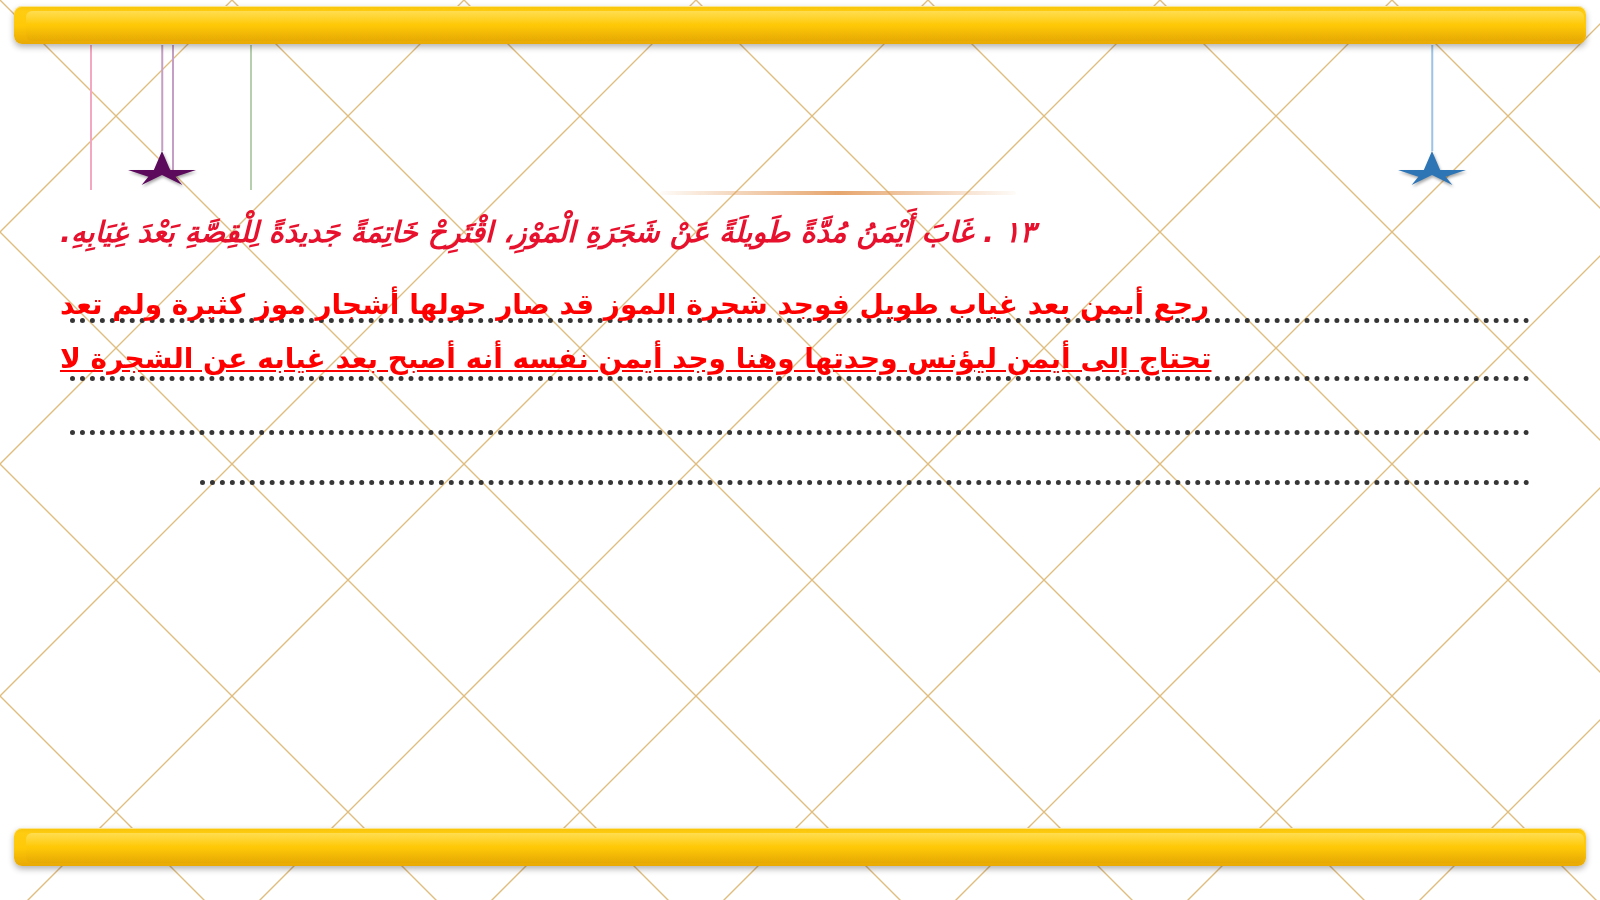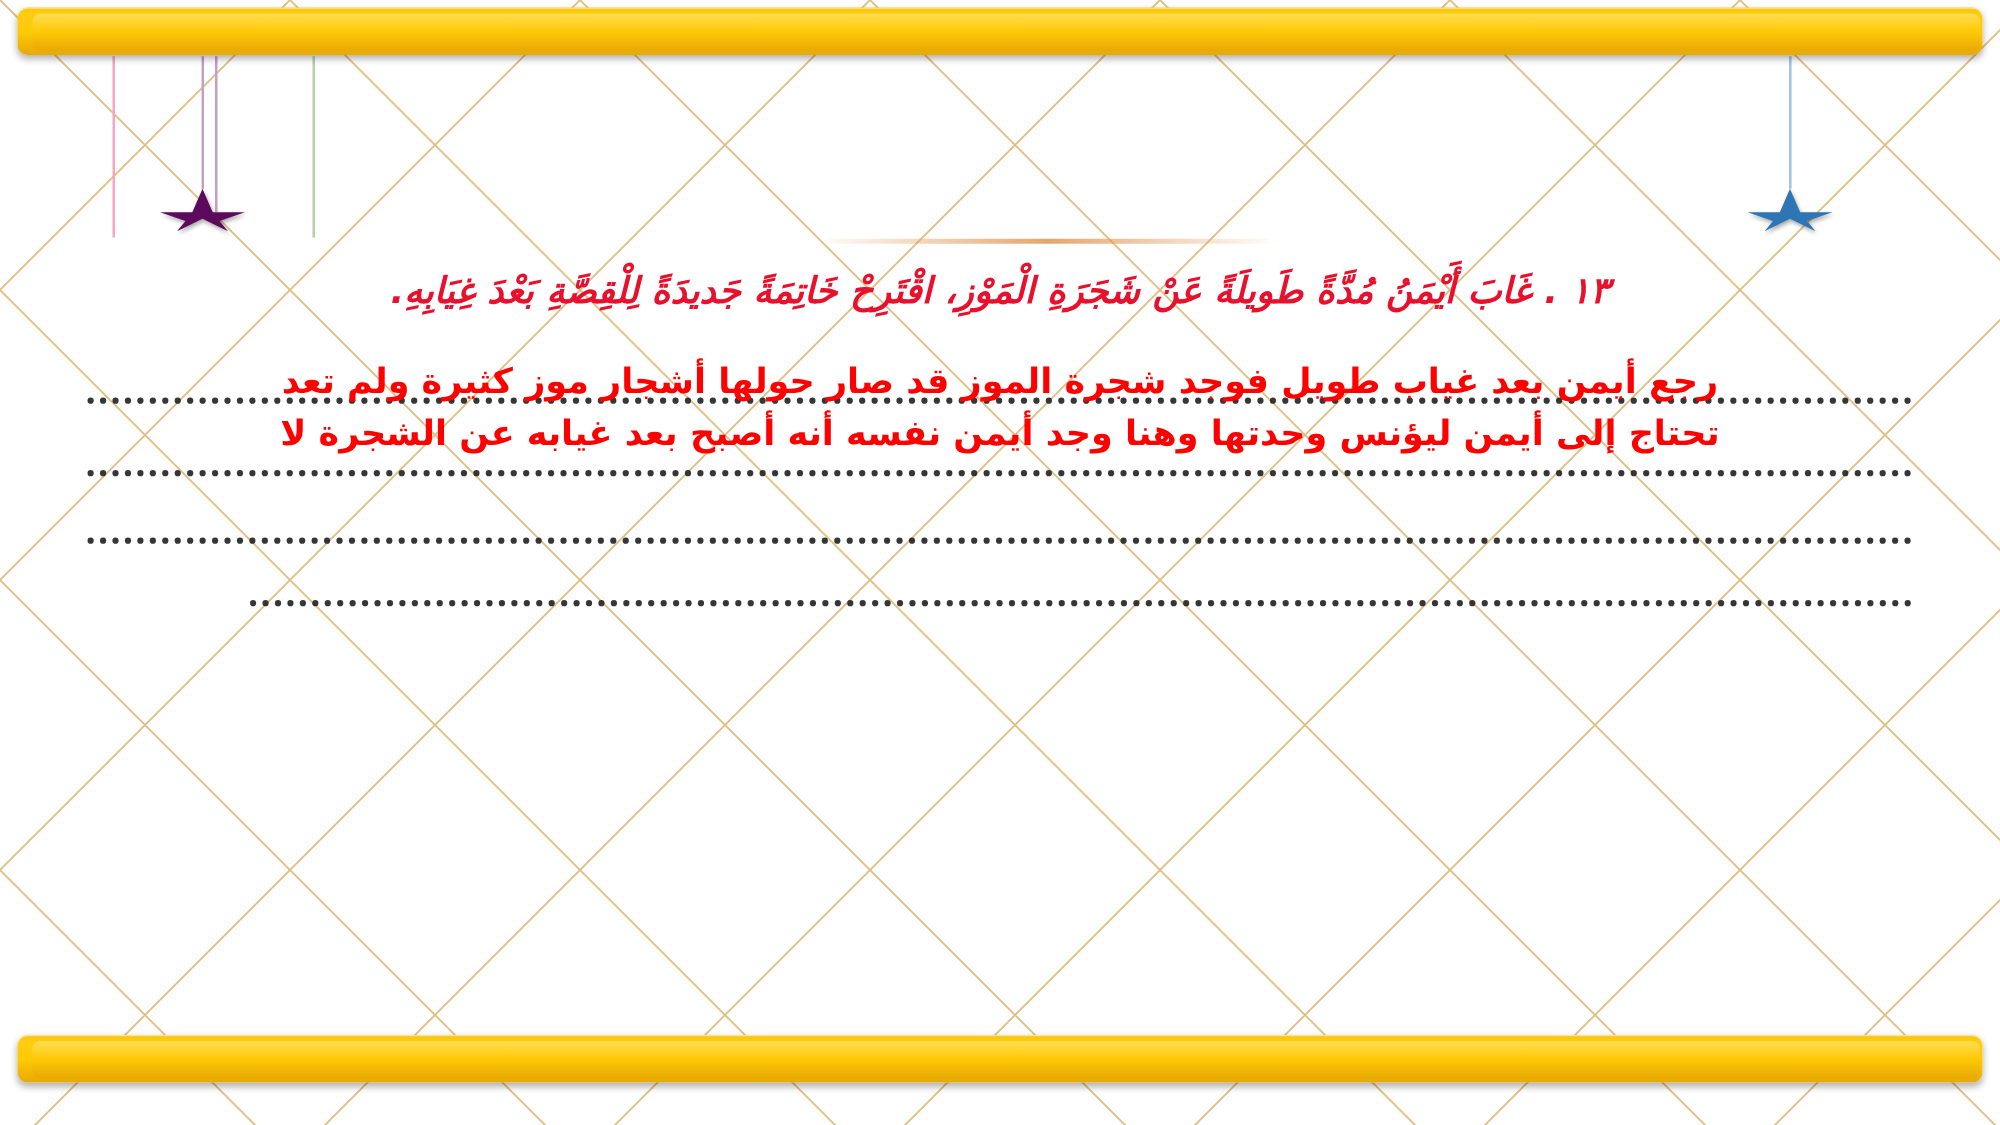--- a/index.html
+++ b/index.html
@@ -117,21 +117,21 @@
         rgba(234,178,125,0.05) 0%,
         rgba(226,150,84,0.85) 50%,
         rgba(234,178,125,0.05) 100%);
   }
 
   .question-line {
     position: absolute;
     left: 60px;
     top: 214px;
     width: 1480px;
-    text-align: center;
+    text-align: left;
     direction: rtl;
     color: #e8112d;
     font-family: "DejaVu Sans", "Liberation Sans", sans-serif;
     font-size: 29px;
     font-weight: 700;
     font-style: italic;
     line-height: 1.25;
     white-space: nowrap;
   }
 
@@ -153,31 +153,31 @@
   }
   .dotted-row.r1 { left: 70px;  width: 1460px; top: 46px; }
   .dotted-row.r2 { left: 70px;  width: 1460px; top: 104px; }
   .dotted-row.r3 { left: 70px;  width: 1460px; top: 158px; }
   .dotted-row.r4 { left: 200px; width: 1330px; top: 208px; }
 
   .answer-text {
     position: absolute;
     left: 60px;
     width: 1480px;
-    text-align: center;
+    text-align: left;
     direction: rtl;
     color: #ff0000;
     font-family: "DejaVu Sans", "Liberation Sans", sans-serif;
     font-size: 28px;
     font-weight: 700;
     line-height: 1.1;
     white-space: nowrap;
   }
   .answer-text.l1 { top: 18px; }
-  .answer-text.l2 { top: 60px; }
+  .answer-text.l2 { top: 72px; text-decoration: underline; }
   .answer-text.l3 { top: 126px; }
   .answer-text.l4 { top: 180px; }
 </style>
 </head>
 <body>
 
 <div class="slide">
 
   <svg class="bg-pattern" width="1600" height="900" viewBox="0 0 1600 900" aria-hidden="true">
     <defs>

